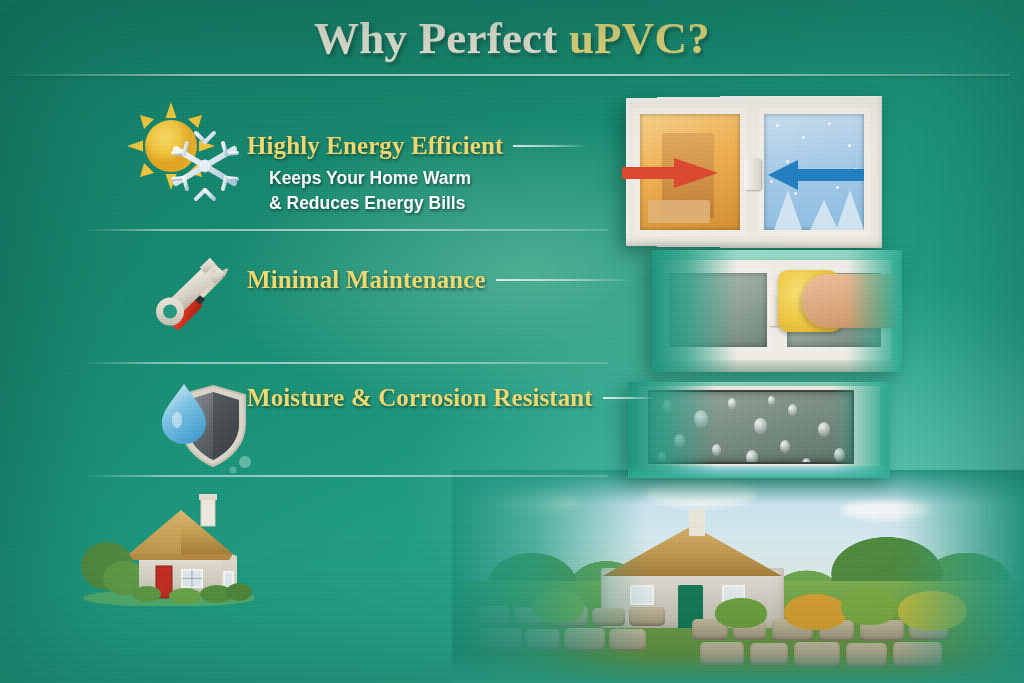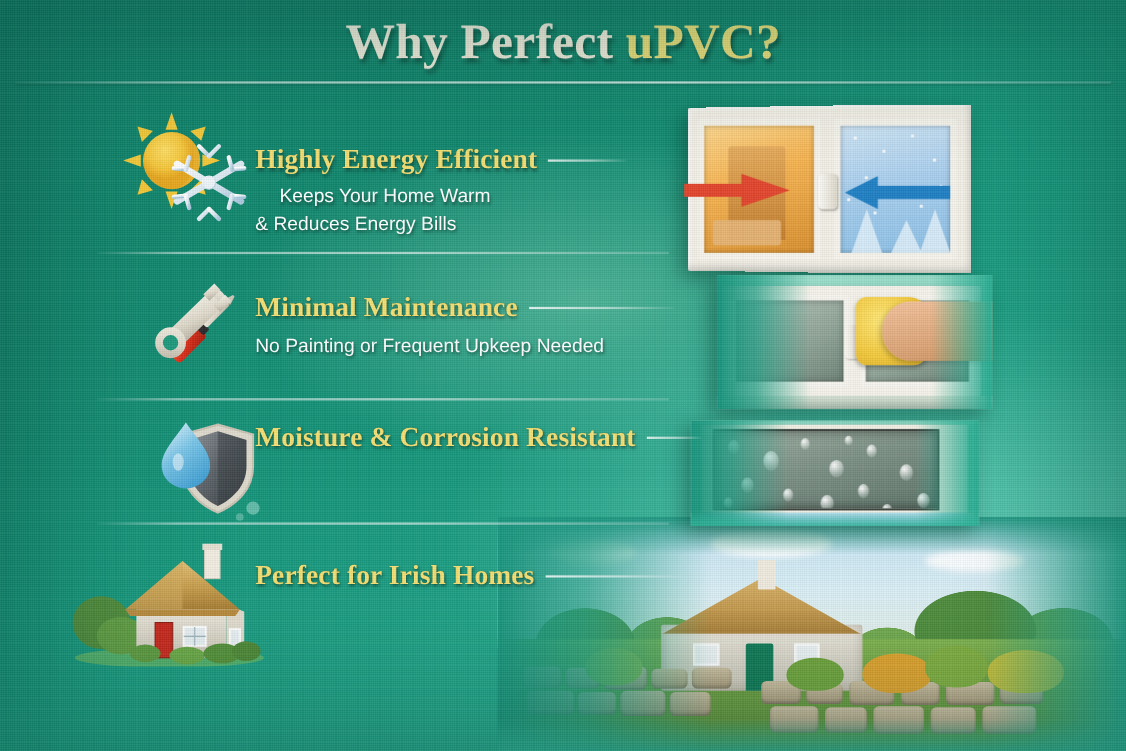--- a/index.html
+++ b/index.html
@@ -37,33 +37,33 @@
     text-shadow:2px 3px 4px rgba(0,40,30,.55), 0 1px 0 rgba(255,255,255,.25);
   }
   .title .w1{color:#f6f1e0;}
   .title .w2{color:#f0e27a;}
   .header-rule{position:absolute;left:14px;top:74px;width:996px;height:2px;z-index:21;
     background:linear-gradient(to right, rgba(255,255,255,.05), rgba(255,255,255,.6) 18%, rgba(255,255,255,.75) 60%, rgba(255,255,255,.2));
     box-shadow:0 1px 2px rgba(0,50,40,.3);}
 
   
   .rows{position:absolute;left:0;top:76px;width:1024px;height:607px;z-index:20;}
-  .row{position:absolute;left:0;width:620px;}
+  .row{position:absolute;left:15px;width:620px;}
   .row .icon-wrap{position:absolute;left:0;top:0;}
   .row .texts{position:absolute;}
   .head-line{position:relative;display:flex;align-items:center;white-space:nowrap;}
   .head-line .htext{
     font-size:25px;font-weight:bold;color:#f3df73;letter-spacing:.1px;
     text-shadow:1px 2px 3px rgba(0,45,35,.62), 0 0 1px rgba(120,90,0,.5);
   }
   .head-line .hrule{margin-left:10px;height:2px;background:
     linear-gradient(to right, rgba(255,255,255,.85), rgba(255,255,255,.55) 55%, rgba(255,255,255,.05));}
   .sub{
     font-family:"Liberation Sans", sans-serif;
-    font-size:17.5px;color:#ffffff;font-weight:normal;line-height:1.42;
+    font-size:17.5px;color:#ffffff;font-weight:bold;line-height:1.42;
     text-shadow:1px 2px 3px rgba(0,45,35,.7);
     white-space:nowrap;
   }
   .divider{position:absolute;height:2px;
     background:linear-gradient(to right, rgba(255,255,255,.04), rgba(255,255,255,.5) 14%, rgba(255,255,255,.62) 55%, rgba(255,255,255,.18));}
 
   
   .photo{position:absolute;z-index:15;overflow:hidden;}
 
   
@@ -235,21 +235,21 @@
             <circle r="6" fill="#eef5fa"></circle>
           </g>
         </svg>
       </div>
       <div class="texts" style="left:232px;top:38px;">
         <div class="head-line">
           <span class="htext">Highly Energy Efficient</span>
           <span class="hrule" style="width:72px;"></span>
         </div>
         <div class="sub" style="margin-top:6px;margin-left:22px;">Keeps Your Home Warm</div>
-        <div class="sub" style="">&amp; Reduces Energy Bills</div>
+        <div class="sub" style="margin-left:22px;">&amp; Reduces Energy Bills</div>
       </div>
     </div>
     <div class="divider" style="left:88px;top:153px;width:520px;"></div>
 
     <div class="row" style="top:168px;height:118px;">
       <div class="icon-wrap" style="left:122px;top:2px;">
         <svg class="icn" width="116" height="108" viewBox="0 0 116 108">
           <defs>
             <linearGradient id="metG" x1="0" y1="0" x2="1" y2="1">
               <stop offset="0%" stop-color="#f4f1e6"></stop>
@@ -278,21 +278,20 @@
             <circle cx="49" cy="80" r="14" fill="url(#metG)"></circle>
             <circle cx="49" cy="80" r="7" fill="#1f9a7d"></circle>
           </g>
         </svg>
       </div>
       <div class="texts" style="left:232px;top:22px;">
         <div class="head-line">
           <span class="htext">Minimal Maintenance</span>
           <span class="hrule" style="width:132px;"></span>
         </div>
-        <div class="sub" style="margin-top:8px;">No Painting or Frequent Upkeep Needed</div>
       </div>
     </div>
     <div class="divider" style="left:88px;top:286px;width:520px;"></div>
 
     <div class="row" style="top:300px;height:110px;">
       <div class="icon-wrap" style="left:140px;top:0px;">
         <svg class="icn" width="110" height="100" viewBox="0 0 110 100">
           <defs>
             <linearGradient id="shG" x1="0" y1="0" x2="1" y2="1">
               <stop offset="0%" stop-color="#8b9196"></stop>
@@ -368,24 +367,20 @@
           <line x1="105" y1="84.5" x2="125" y2="84.5" stroke="#9fb4bd"></line>
           <rect x="147" y="78" width="9" height="15" fill="#e9f1f4" stroke="#ffffff" stroke-width="2"></rect>
 
           <ellipse cx="70" cy="100" rx="14" ry="8" fill="#5d9a3f"></ellipse>
           <ellipse cx="108" cy="102" rx="16" ry="8" fill="#6aa846"></ellipse>
           <ellipse cx="140" cy="100" rx="17" ry="9" fill="#55913a"></ellipse>
           <ellipse cx="162" cy="98" rx="13" ry="9" fill="#4d8836"></ellipse>
         </svg>
       </div>
       <div class="texts" style="left:232px;top:22px;">
-        <div class="head-line">
-          <span class="htext">Perfect for Irish Homes</span>
-          <span class="hrule" style="width:124px;"></span>
-        </div>
       </div>
     </div>
   </div>
 
   <div class="photo win1">
     <div class="frame"></div>
     <div class="pane paneL">
       <div class="room"></div>
       <div class="sofa"></div>
     </div>

